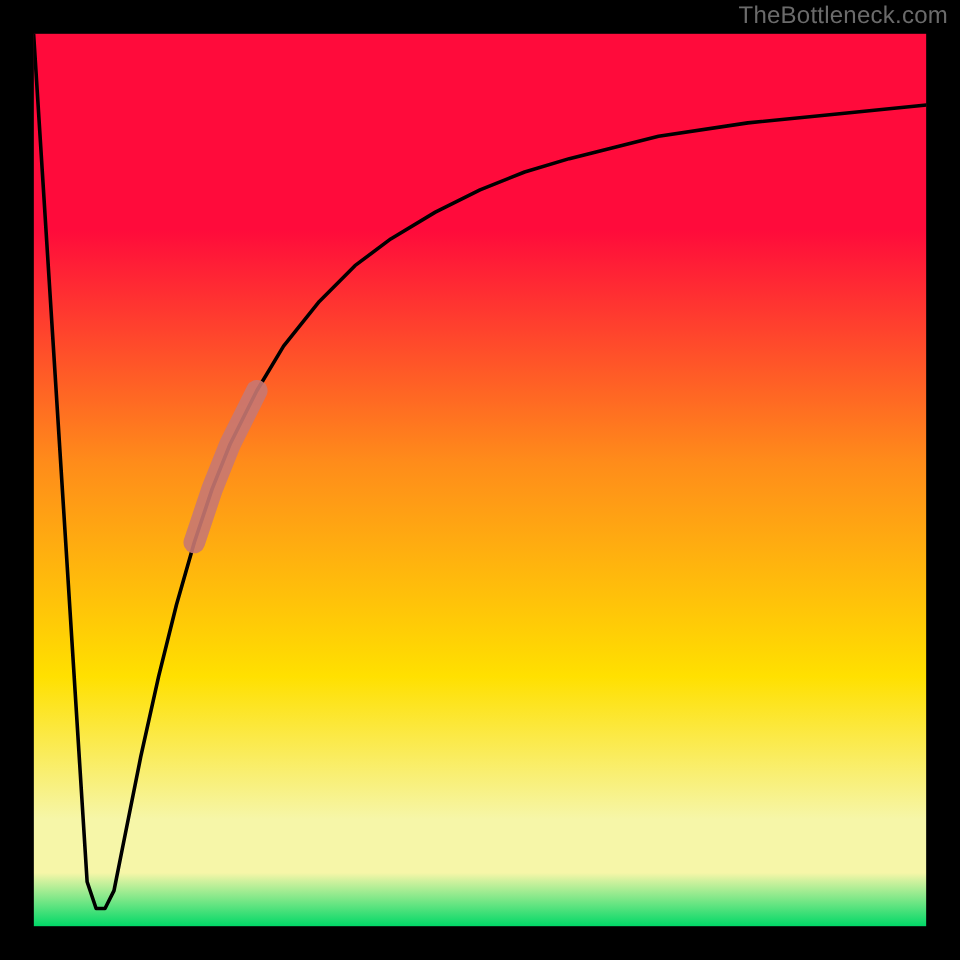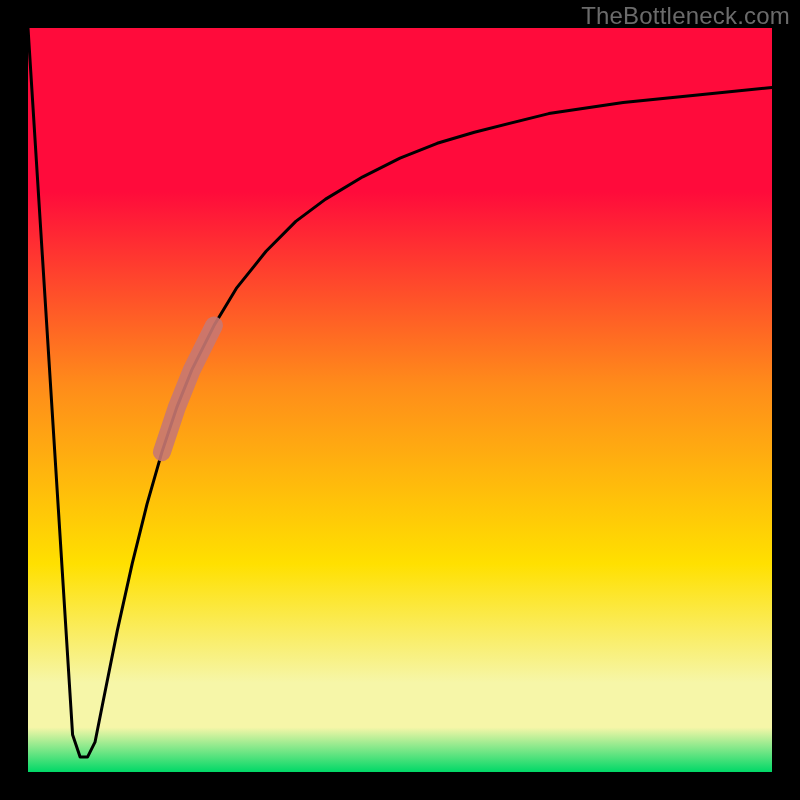--- a/index.html
+++ b/index.html
@@ -13,21 +13,21 @@
   .stage {
     position: relative;
     width: 800px;
     height: 800px;
   }
   .watermark {
     position: absolute;
     top: 2px;
     right: 10px;
     font-family: Arial, Helvetica, sans-serif;
-    font-size: 24px;
+    font-size: 20px;
     font-weight: 500;
     color: #6b6b6b;
     letter-spacing: 0.2px;
     z-index: 5;
     user-select: none;
   }
   .frame {
     position: absolute;
     left: 28px;
     top: 28px;

